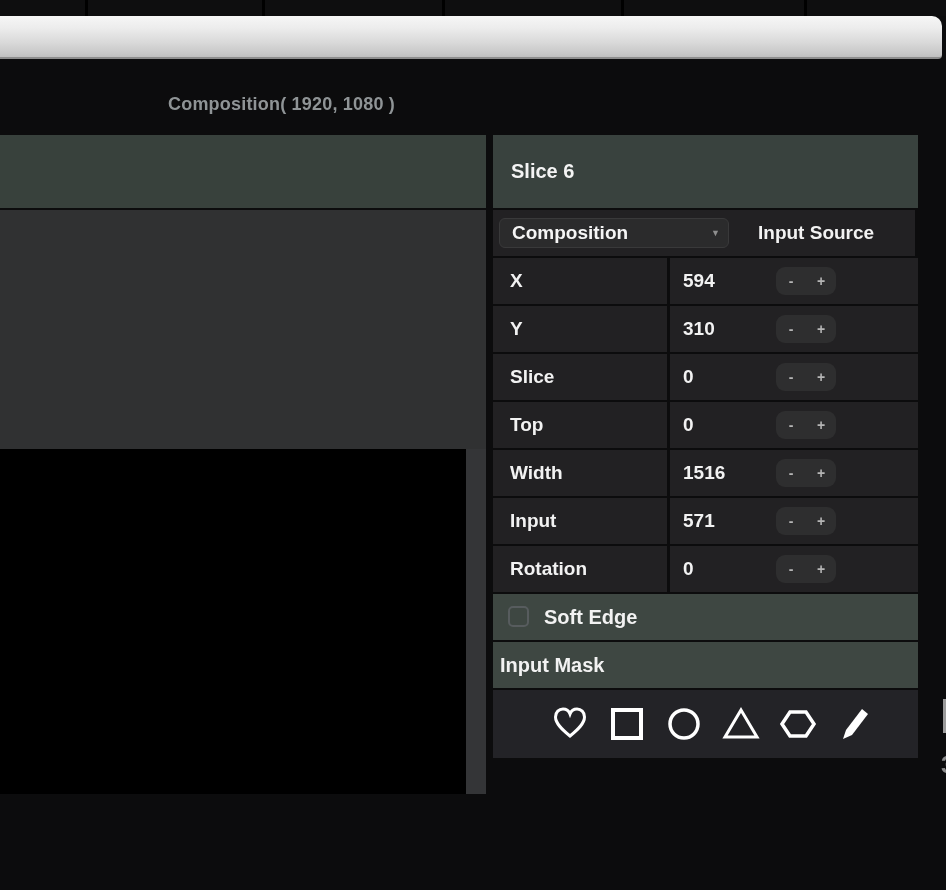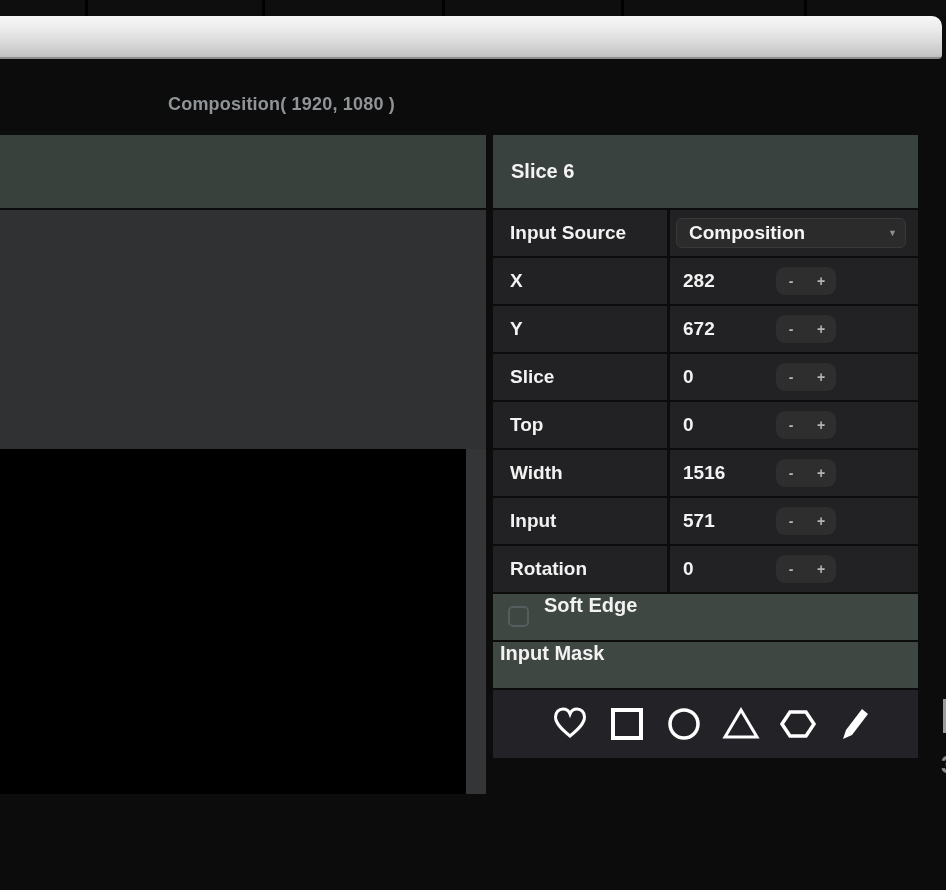--- a/index.html
+++ b/index.html
@@ -62,21 +62,21 @@
   .stepper{
     position:absolute;left:106px;top:9px;width:60px;height:28px;
     background:#2e2e2f;border-radius:9px;display:flex;align-items:center;
   }
   .stepper span{
     flex:1;text-align:center;font-size:14px;font-weight:bold;color:#b5b5b5;line-height:28px;
   }
   
   .section-row{
     height:46px;margin-bottom:2px;background:#3e4742;position:relative;
-    display:flex;
+    display:flex;align-items:center;
     font-size:20px;font-weight:bold;color:#f2f2f2;
   }
   .checkbox{
     position:absolute;left:15px;top:12px;width:21px;height:21px;
     border:2px solid #575c5e;border-radius:5px;background:transparent;
   }
   .soft-edge-label{margin-left:51px;}
   .input-mask-label{margin-left:7px;}
   
   .icons-row{
@@ -110,45 +110,45 @@
   <div class="left-top-panel"></div>
   <div class="left-main-panel"></div>
   <div class="left-col-strip"></div>
   <div class="left-canvas"></div>
 
   <div class="slice-panel">
 
     <div class="sp-header">Slice 6</div>
 
     <div class="row">
-      <div class="cell label">Input Source</div>
       <div class="cell value">
         <div class="dropdown">
           <span>Composition</span>
           <span class="arrow">▼</span>
         </div>
       </div>
+      <div class="cell label">Input Source</div>
     </div>
 
     <div id="field-rows">
   <div class="row">
     <div class="cell label">X</div>
     <div class="cell value">
-      <span class="val">282</span>
+      <span class="val">594</span>
       <div class="stepper">
         <span class="minus">-</span>
         <span class="plus">+</span>
       </div>
     </div>
   </div>
 
   <div class="row">
     <div class="cell label">Y</div>
     <div class="cell value">
-      <span class="val">672</span>
+      <span class="val">310</span>
       <div class="stepper">
         <span class="minus">-</span>
         <span class="plus">+</span>
       </div>
     </div>
   </div>
 
   <div class="row">
     <div class="cell label">Slice</div>
     <div class="cell value">

